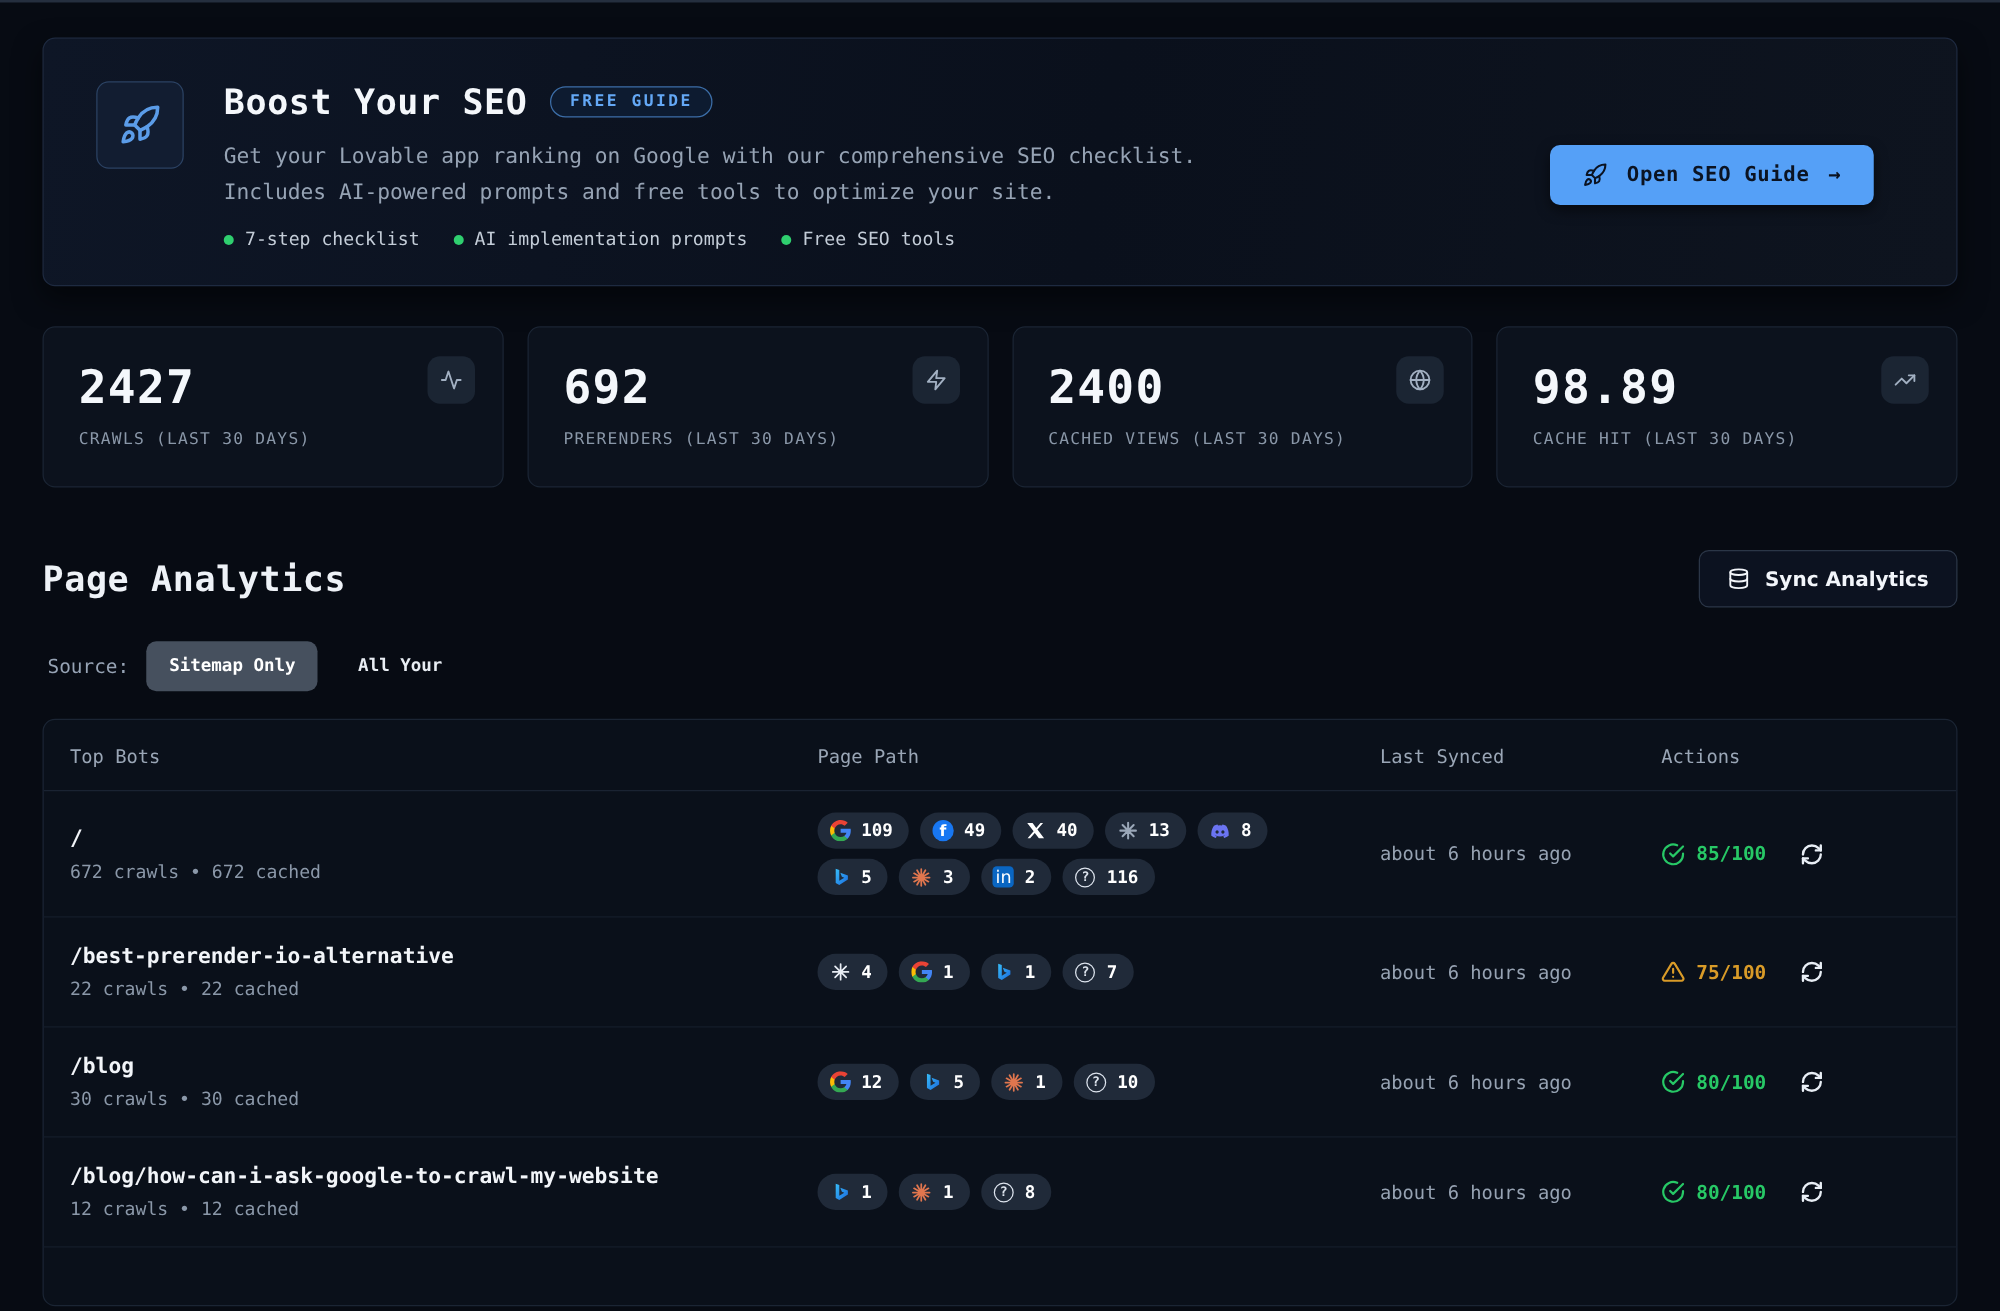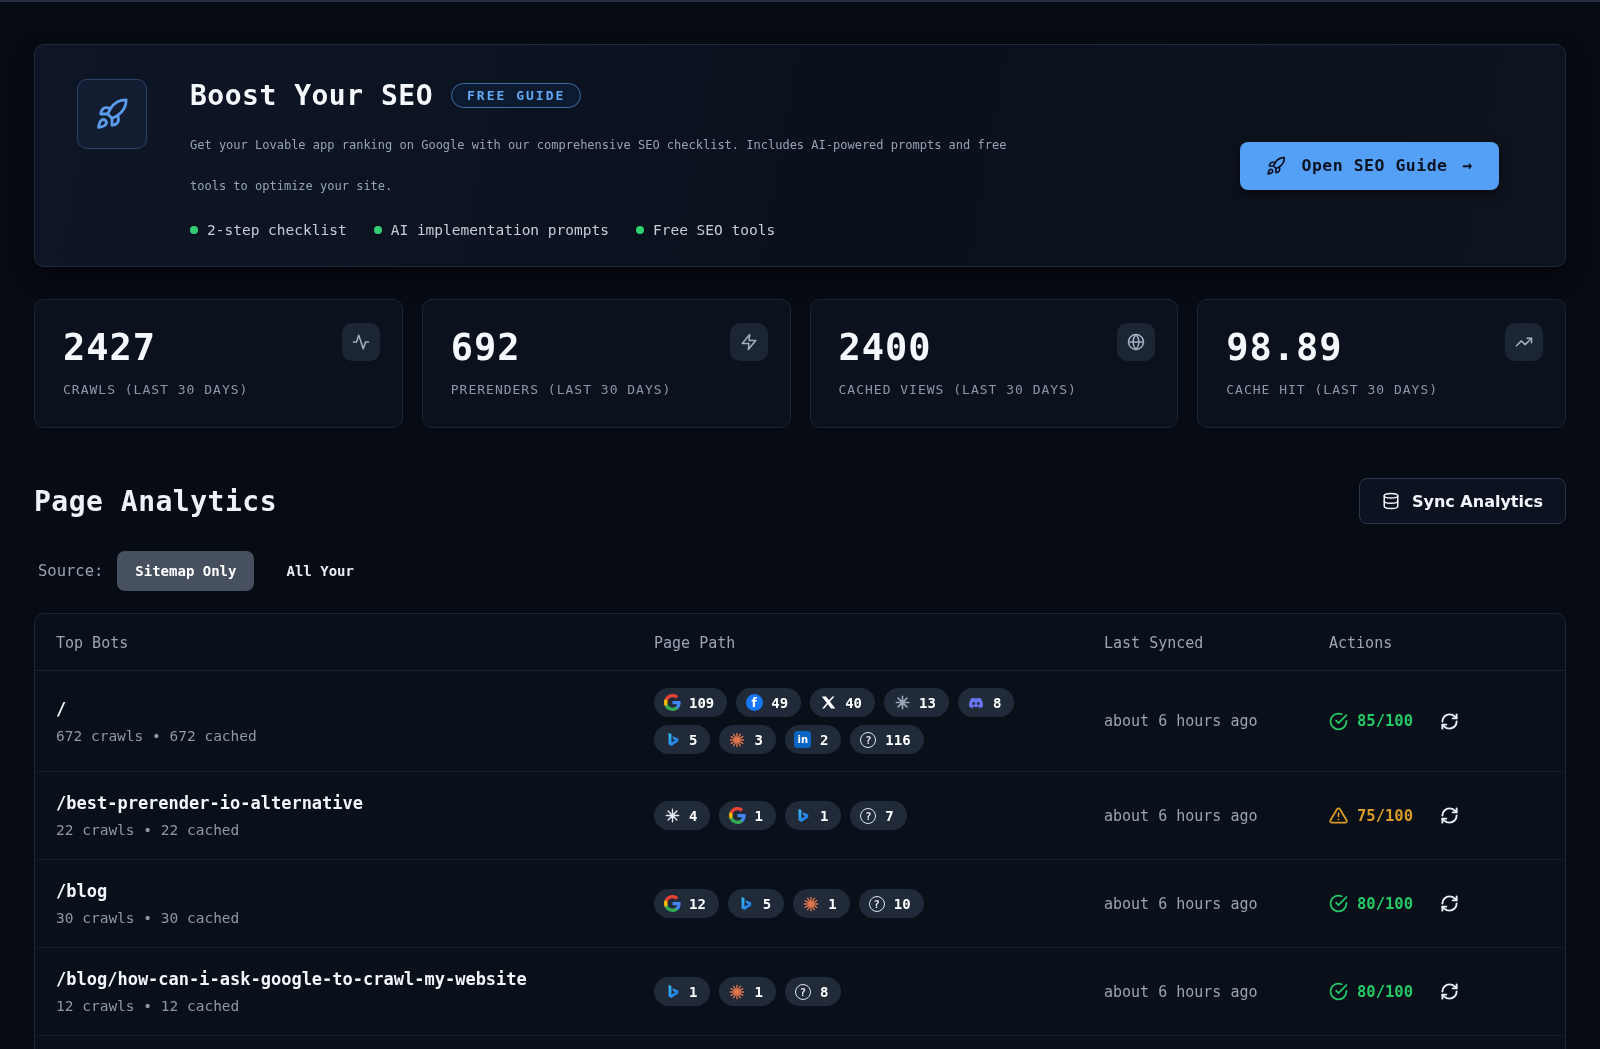--- a/index.html
+++ b/index.html
@@ -6,41 +6,41 @@
   html,body { width:1600px; height:1049px; overflow:hidden; }
   body {
     background:#070b13;
     color:#eef2f7;
     font-family:"DejaVu Sans Mono","Liberation Mono",monospace;
   }
   .top-line { height:2px; background:#252f3f; }
 
   
   .banner {
-    margin:42px 34px 0;
+    margin:28px 34px 0;
     border:1px solid #1e2a40;
     border-radius:10px;
     padding:34px 40px 28px 42px;
-    display:flex; gap:43px; align-items:flex-start;
+    display:flex; gap:32px; align-items:flex-start;
     background:linear-gradient(100deg,#0e1626 0%,#0a101c 55%,#0e141f 100%);
     box-shadow:0 10px 22px rgba(0,0,0,.5);
   }
   .banner-icon-box {
     width:70px; height:70px; flex:0 0 70px; border-radius:10px;
     background:#121d31; border:1px solid #2b4263;
     display:flex; align-items:center; justify-content:center; color:#5b9ce8;
   }
   .banner-main { flex:1; min-width:0; }
   .banner-title-row { display:flex; align-items:center; gap:18px; }
   .banner-title { font-size:28px; font-weight:bold; letter-spacing:.5px; color:#f4f7fb; }
   .free-badge {
     color:#64a8f5; border:1.5px solid #3c6ea8; background:#0d1b30;
     border-radius:999px; padding:4px 15px; font-size:13px; font-weight:bold; letter-spacing:2px;
   }
-  .banner-desc { margin-top:13px; color:#96a3b4; font-size:12px; line-height:41px; max-width:830px; }
+  .banner-desc { margin-top:13px; color:#96a3b4; font-size:17px; line-height:29px; max-width:830px; }
   .features { display:flex; gap:27px; margin-top:15px; }
   .feature { display:flex; align-items:center; gap:9px; font-size:14.5px; color:#c4cdd8; }
   .dot { width:8px; height:8px; border-radius:50%; background:#2fcf6f; flex:0 0 8px; }
   .cta-btn {
     align-self:center; margin:14px 26px 0 0; border:none; cursor:pointer;
     background:#55a0f7; color:#0b1322; border-radius:8px; height:48px; padding:0 26px;
     display:flex; align-items:center; gap:15px;
     font-family:inherit; font-weight:bold; font-size:16.5px; letter-spacing:.5px;
     box-shadow:0 4px 10px rgba(0,0,0,.5);
   }
@@ -93,21 +93,21 @@
   .bot-pill {
     display:flex; align-items:center; gap:8px;
     background:#202a39; border-radius:999px; height:29px; padding:0 13px 0 9px;
   }
   .bot-ic { width:18px; height:18px; display:flex; align-items:center; justify-content:center; }
   .bot-count { font-size:14px; font-weight:bold; color:#fff; }
   .fb-circle { width:17px; height:17px; border-radius:50%; background:#1877F2; color:#fff;
     font-family:"DejaVu Sans","Liberation Sans",sans-serif; font-size:12.5px; font-weight:bold;
     display:flex; align-items:center; justify-content:center; }
   .li-square { width:17px; height:17px; border-radius:3.5px; background:#0A66C2; color:#fff;
-    font-family:"DejaVu Sans","Liberation Sans",sans-serif; font-size:10px; font-weight:bold;
+    font-family:"DejaVu Sans","Liberation Sans",sans-serif; font-size:14px; font-weight:normal;
     display:flex; align-items:center; justify-content:center; }
   .q-circle { width:16px; height:16px; border-radius:50%; border:1.6px solid #dde4ee; color:#dde4ee;
     font-size:10.5px; font-weight:bold; display:flex; align-items:center; justify-content:center; }
   .synced { color:#97a3b3; font-size:15px; }
   .actions { display:flex; align-items:center; gap:27px; }
   .score { display:flex; align-items:center; gap:9px; font-size:15.5px; font-weight:bold; }
   .score.good { color:#27c866; }
   .score.warn { color:#d99b28; }
   .refresh-btn { background:none; border:none; color:#e8eef5; cursor:pointer; display:flex; align-items:center; }
   svg { display:block; }
@@ -130,21 +130,21 @@
   </div>
   <div class="banner-main">
     <div class="banner-title-row">
       <span class="banner-title">Boost Your SEO</span>
       <span class="free-badge">FREE GUIDE</span>
     </div>
     <p class="banner-desc">Get your Lovable app ranking on Google with our comprehensive SEO checklist. Includes AI-powered prompts and free tools to optimize your site.</p>
     <div class="features">
       <span class="feature">
           <span class="dot"></span>
-          <span>2-step checklist</span>
+          <span>7-step checklist</span>
         </span>
       <span class="feature">
           <span class="dot"></span>
           <span>AI implementation prompts</span>
         </span>
       <span class="feature">
           <span class="dot"></span>
           <span>Free SEO tools</span>
         </span>
     </div>

